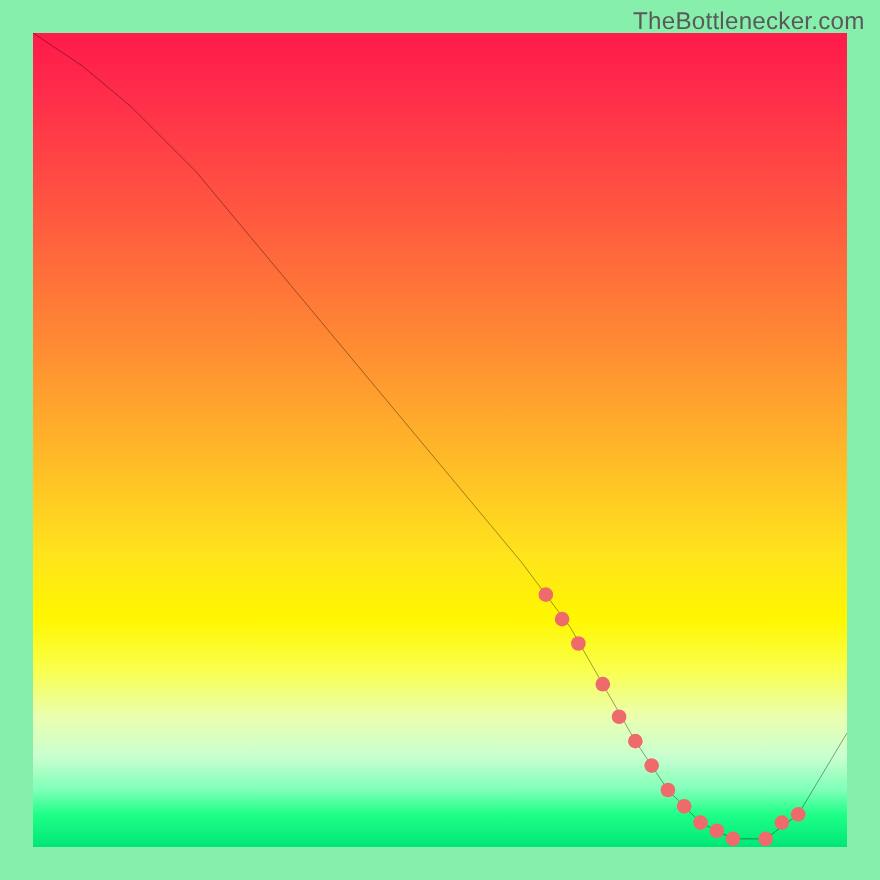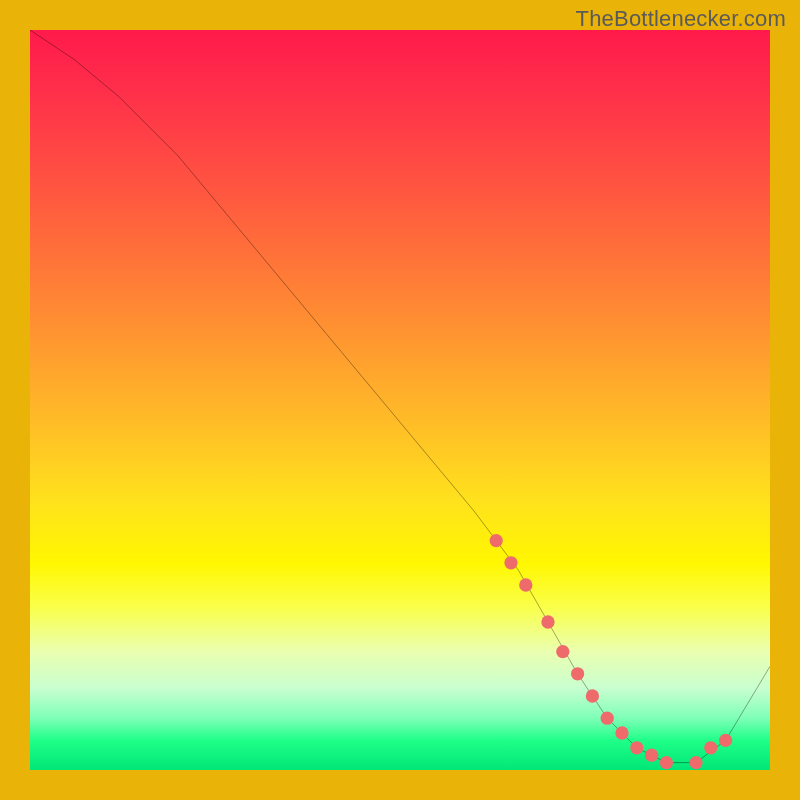--- a/index.html
+++ b/index.html
@@ -8,21 +8,21 @@
     width: 800px;
     height: 800px;
     background: #000;
     font-family: Arial, Helvetica, sans-serif;
     overflow: hidden;
   }
   .frame {
     position: relative;
     width: 800px;
     height: 800px;
-    background: #eab308;
+    background: #86efac;
   }
   .attribution {
     position: absolute;
     top: 6px;
     right: 14px;
     color: #5a5a5a;
     font-size: 22px;
     font-weight: 500;
     letter-spacing: 0.2px;
   }

